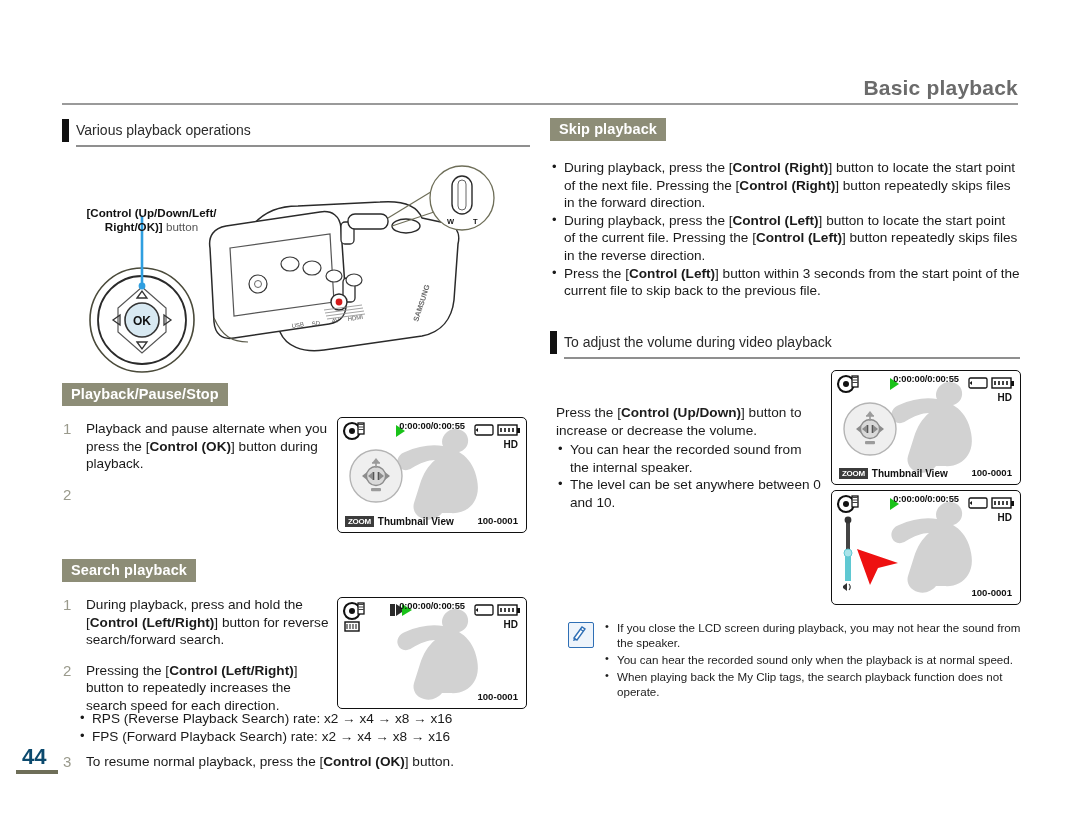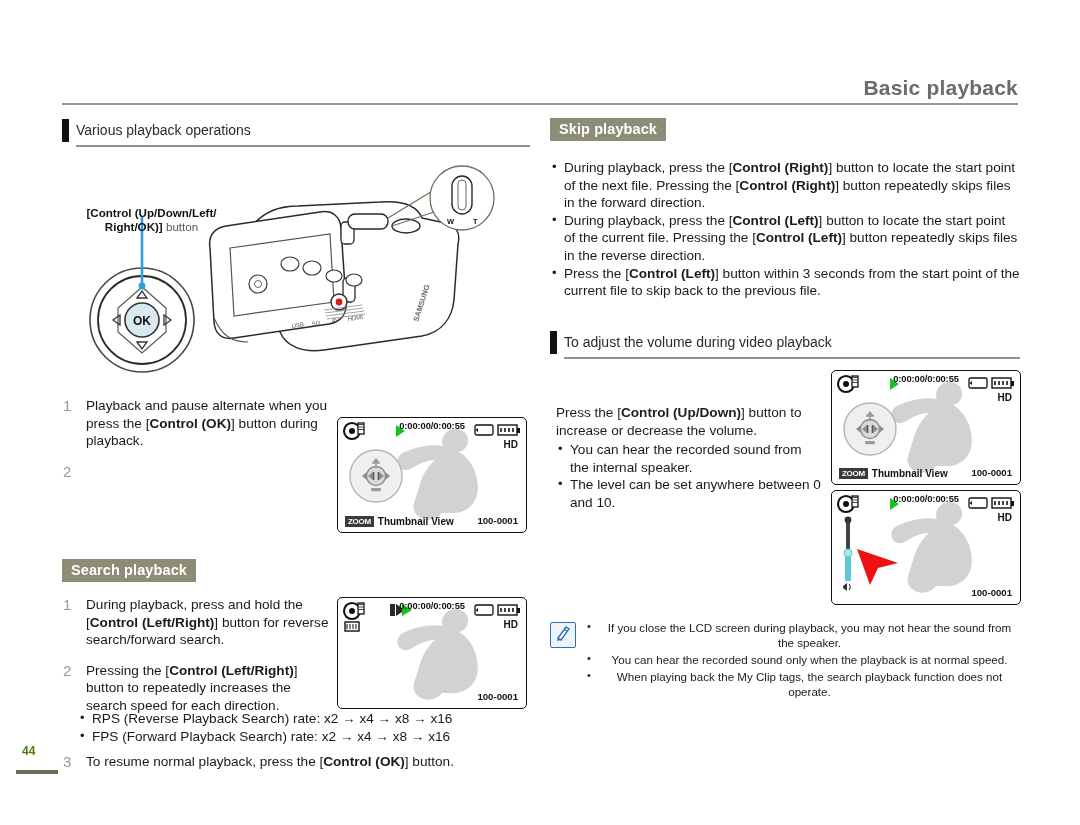--- a/index.html
+++ b/index.html
@@ -102,36 +102,36 @@
     margin-left:4px; font-size:10px; font-weight:bold; color:#111;
   }
   .silh{ position:absolute; fill:#d2d2d2; }
   .playtri{
     position:absolute; width:0;height:0;
     border-left:9px solid #19c219;
     border-top:6px solid transparent; border-bottom:6px solid transparent;
   }
 
   
-  .note{ position:absolute; left:550px; top:620px; width:470px;text-align:center; }
+  .note{ position:absolute; left:568px; top:620px; width:470px; }
   .note .ic{
     position:absolute; left:0; top:2px; width:24px; height:24px;
     border:1.4px solid #2f6fb5; background:#eef4fb; border-radius:2px;
   }
   .note ul{ margin:0; padding:0; list-style:none; margin-left:36px; }
   .note li{
     position:relative; padding-left:13px; font-size:11.6px;
     line-height:15px; margin-bottom:2px; color:#1c1c1c;
   }
   .note li::before{ content:"\2022"; position:absolute; left:1px; top:-1px; font-size:11px; }
 
   
   .pgnum{
-    position:absolute; left:22px; top:744px; font-size:12px;
-    font-weight:bold; color:#4d7c0f;
+    position:absolute; left:22px; top:744px; font-size:22px;
+    font-weight:bold; color:#0c4a6e;
   }
   .pgrule{
     position:absolute; left:16px; top:770px; width:42px; height:4px;
     background:#6e6e58;
   }
 </style>
 </head>
 <body>
 
 <div class="page">
@@ -228,20 +228,21 @@
         <line x1="80" y1="66" x2="80" y2="133" stroke="#2f9fe0" stroke-width="2.6"></line>
         <circle cx="80" cy="136" r="3.4" fill="#2f9fe0"></circle>
 
         <circle cx="196" cy="134" r="9" fill="#ffffff" stroke="#333" stroke-width="1.2"></circle>
         <circle cx="196" cy="134" r="3.5" fill="#ffffff" stroke="#666" stroke-width="1"></circle>
       </g>
     </svg>
   </div>
 
   <div style="position:absolute; left:62px; top:383px; width:270px;">
+    <span class="olive">Playback/Pause/Stop</span>
     <ol class="num" style="margin-top:14px;">
       <li><span class="n">1</span><span class="stp">Playback and pause alternate when you press the [<b>Control (OK)</b>] button during playback.</span></li>
       <li><span class="n">2</span></li>
     </ol>
   </div>
 
   <div class="lcd" style="left:337px; top:417px; width:188px; height:114px;">
     <svg width="188" height="114" viewBox="0 0 188 114">
       <g class="silh" fill="#d2d2d2">
         <path d="M112 12 C120 9, 129 13, 130 21 C131 28, 126 33, 121 34

